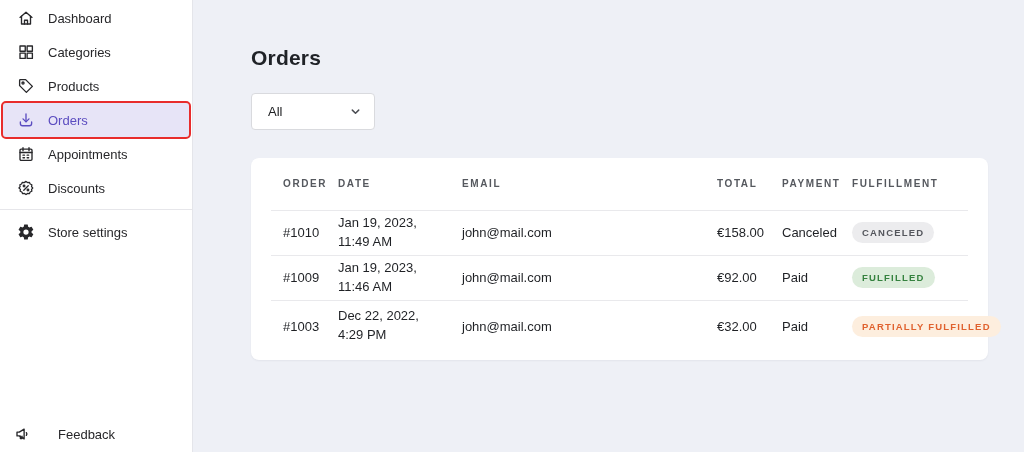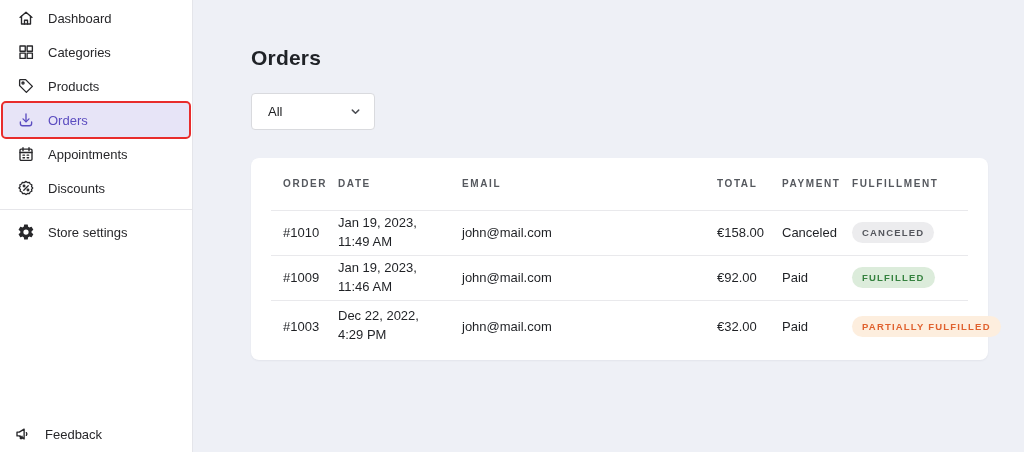--- a/index.html
+++ b/index.html
@@ -33,21 +33,21 @@
     background: #e7e4f7;
     color: #5b4cc0;
     outline: 2px solid #e82c2c;
     outline-offset: 0px;
   }
   .nav-item.active svg { color: #5b4cc0; }
   .nav-item svg { color: #27272a; }
   .sidebar-divider { height: 1px; background: #e6e6ea; margin: 4px 0 5px 0; }
   .feedback-item {
     position: absolute; left: 0; bottom: 1px; width: 100%;
-    display: flex; align-items: center; gap: 13px;
+    display: flex; align-items: center; gap: 26px;
     height: 34px; padding-left: 14px;
     font-size: 13px; color: #27272a; cursor: pointer;
   }
   .feedback-item svg { width: 18px; height: 18px; }
 
   
   .main { position: absolute; left: 194px; top: 0; right: 0; bottom: 0; }
   .page-title {
     position: absolute; left: 57px; top: 46px;
     font-size: 21px; font-weight: 700; color: #1f2227;

